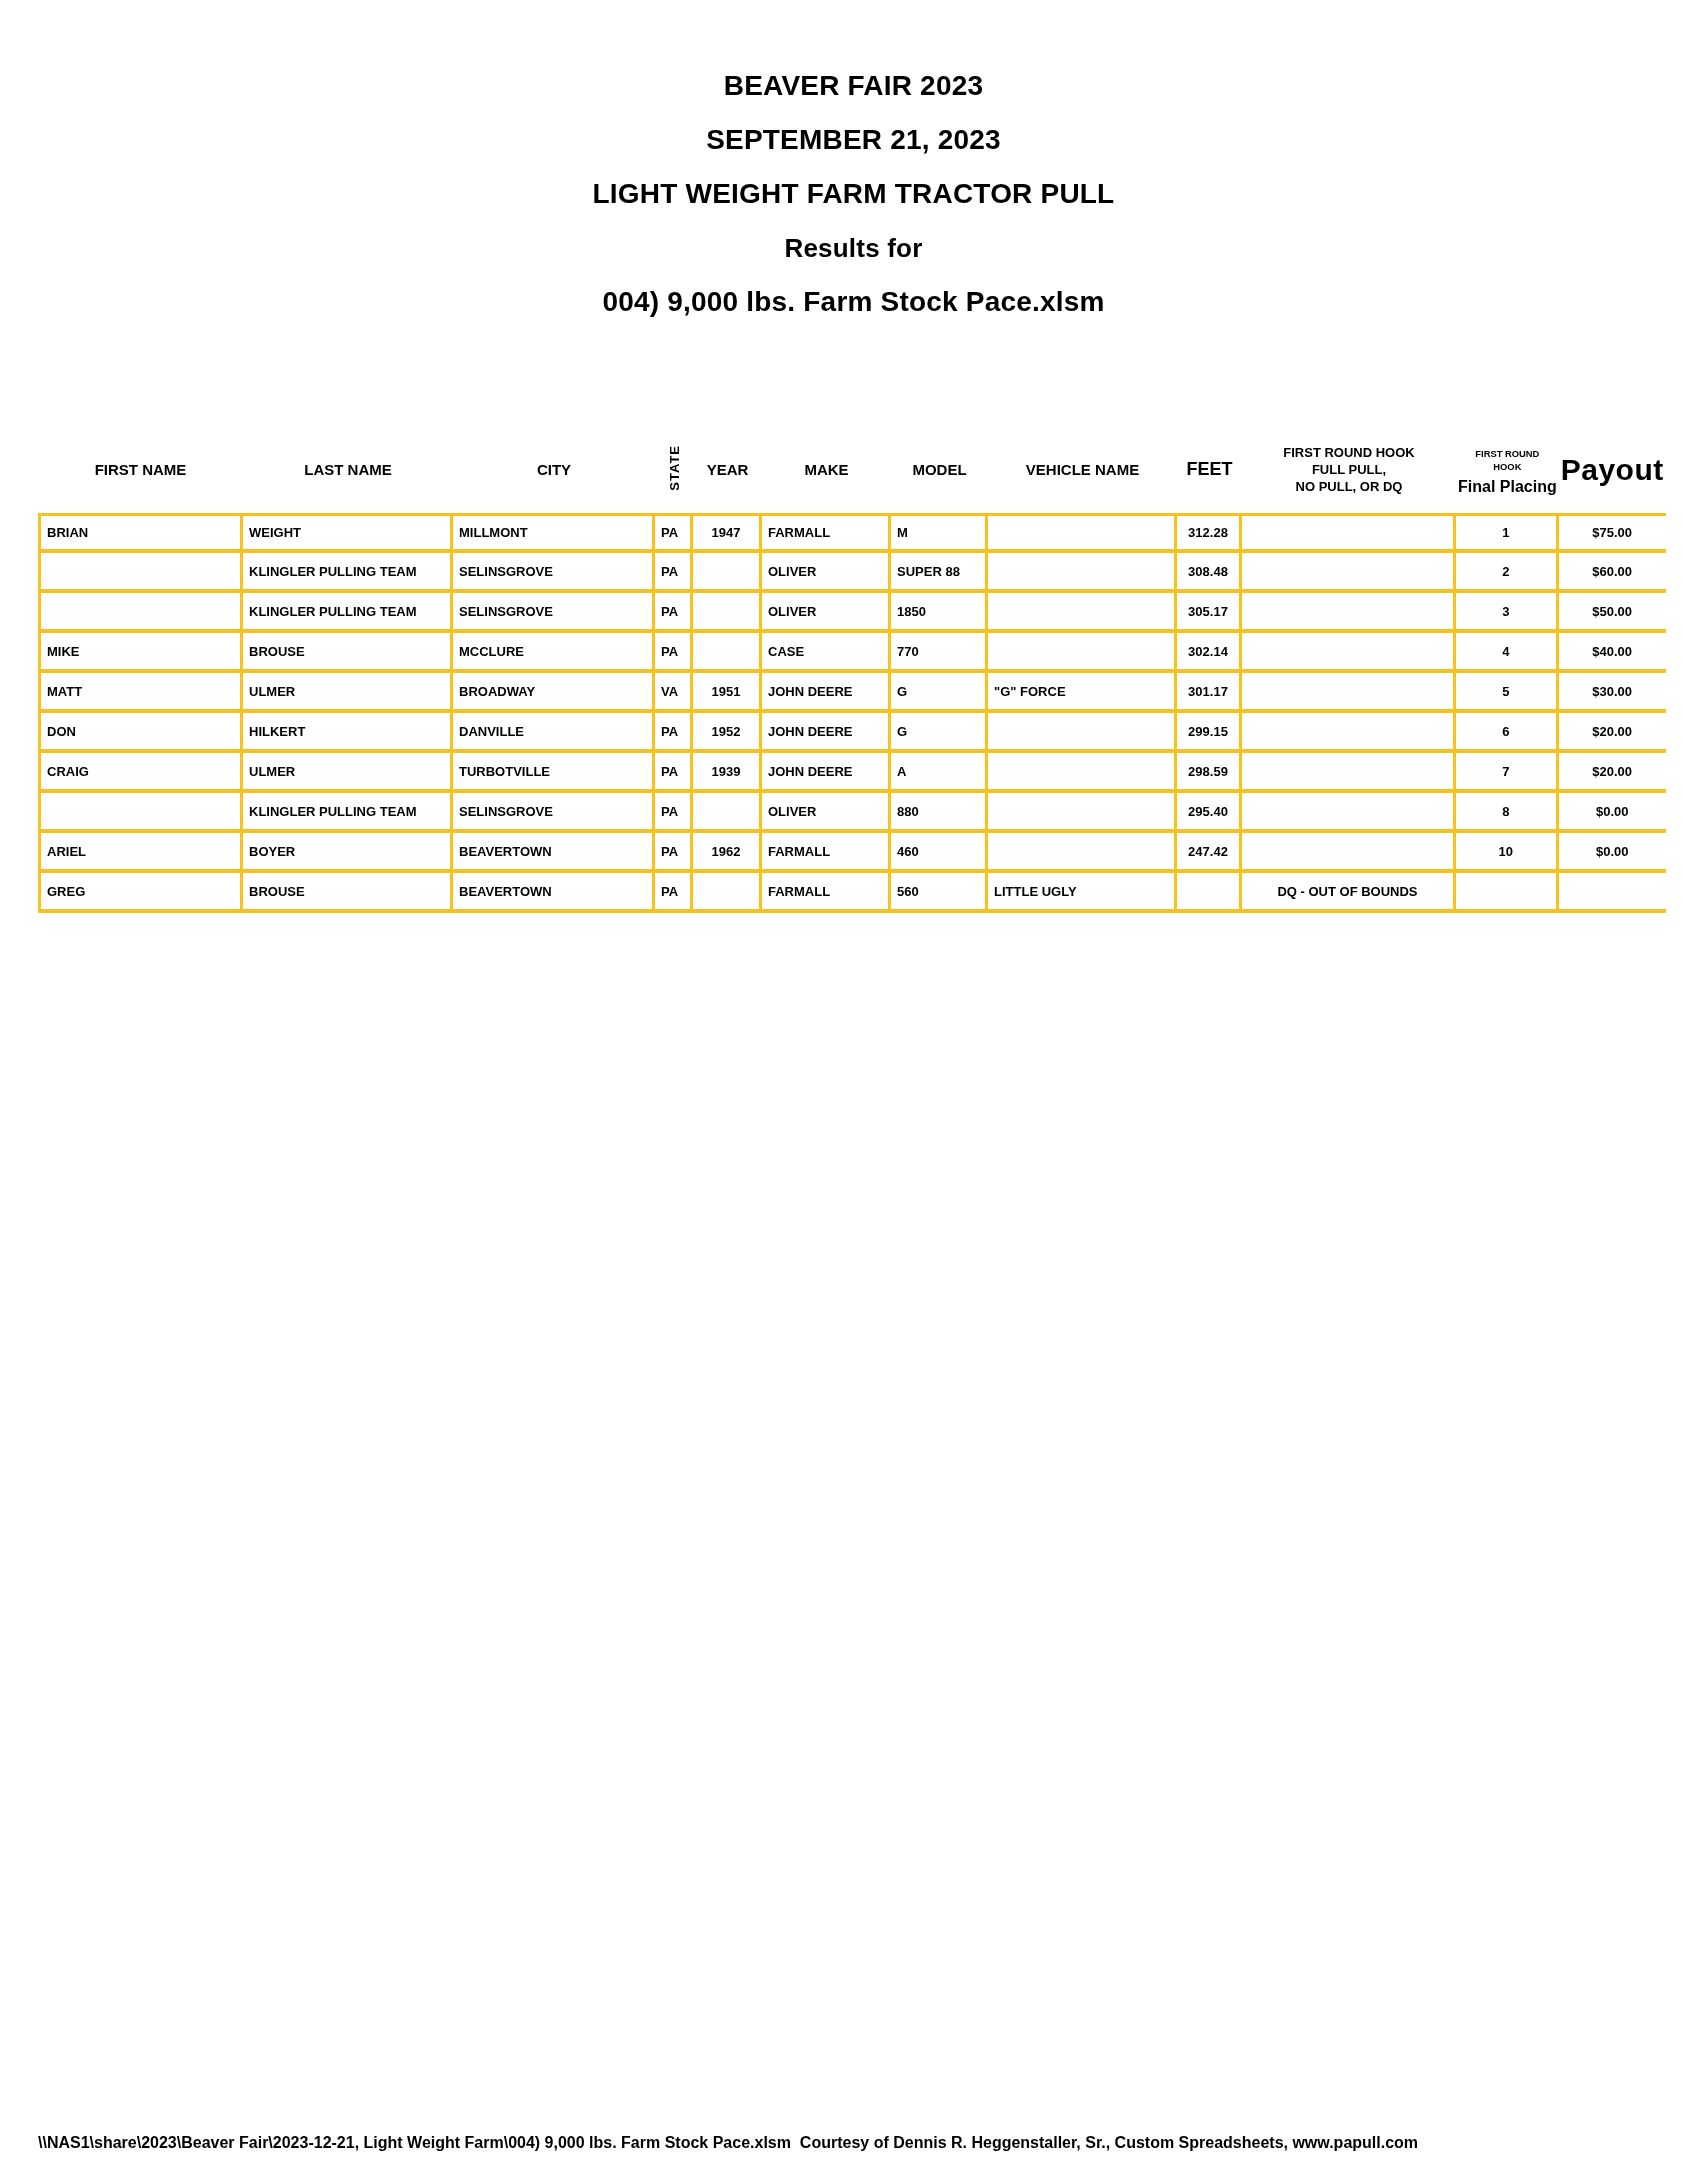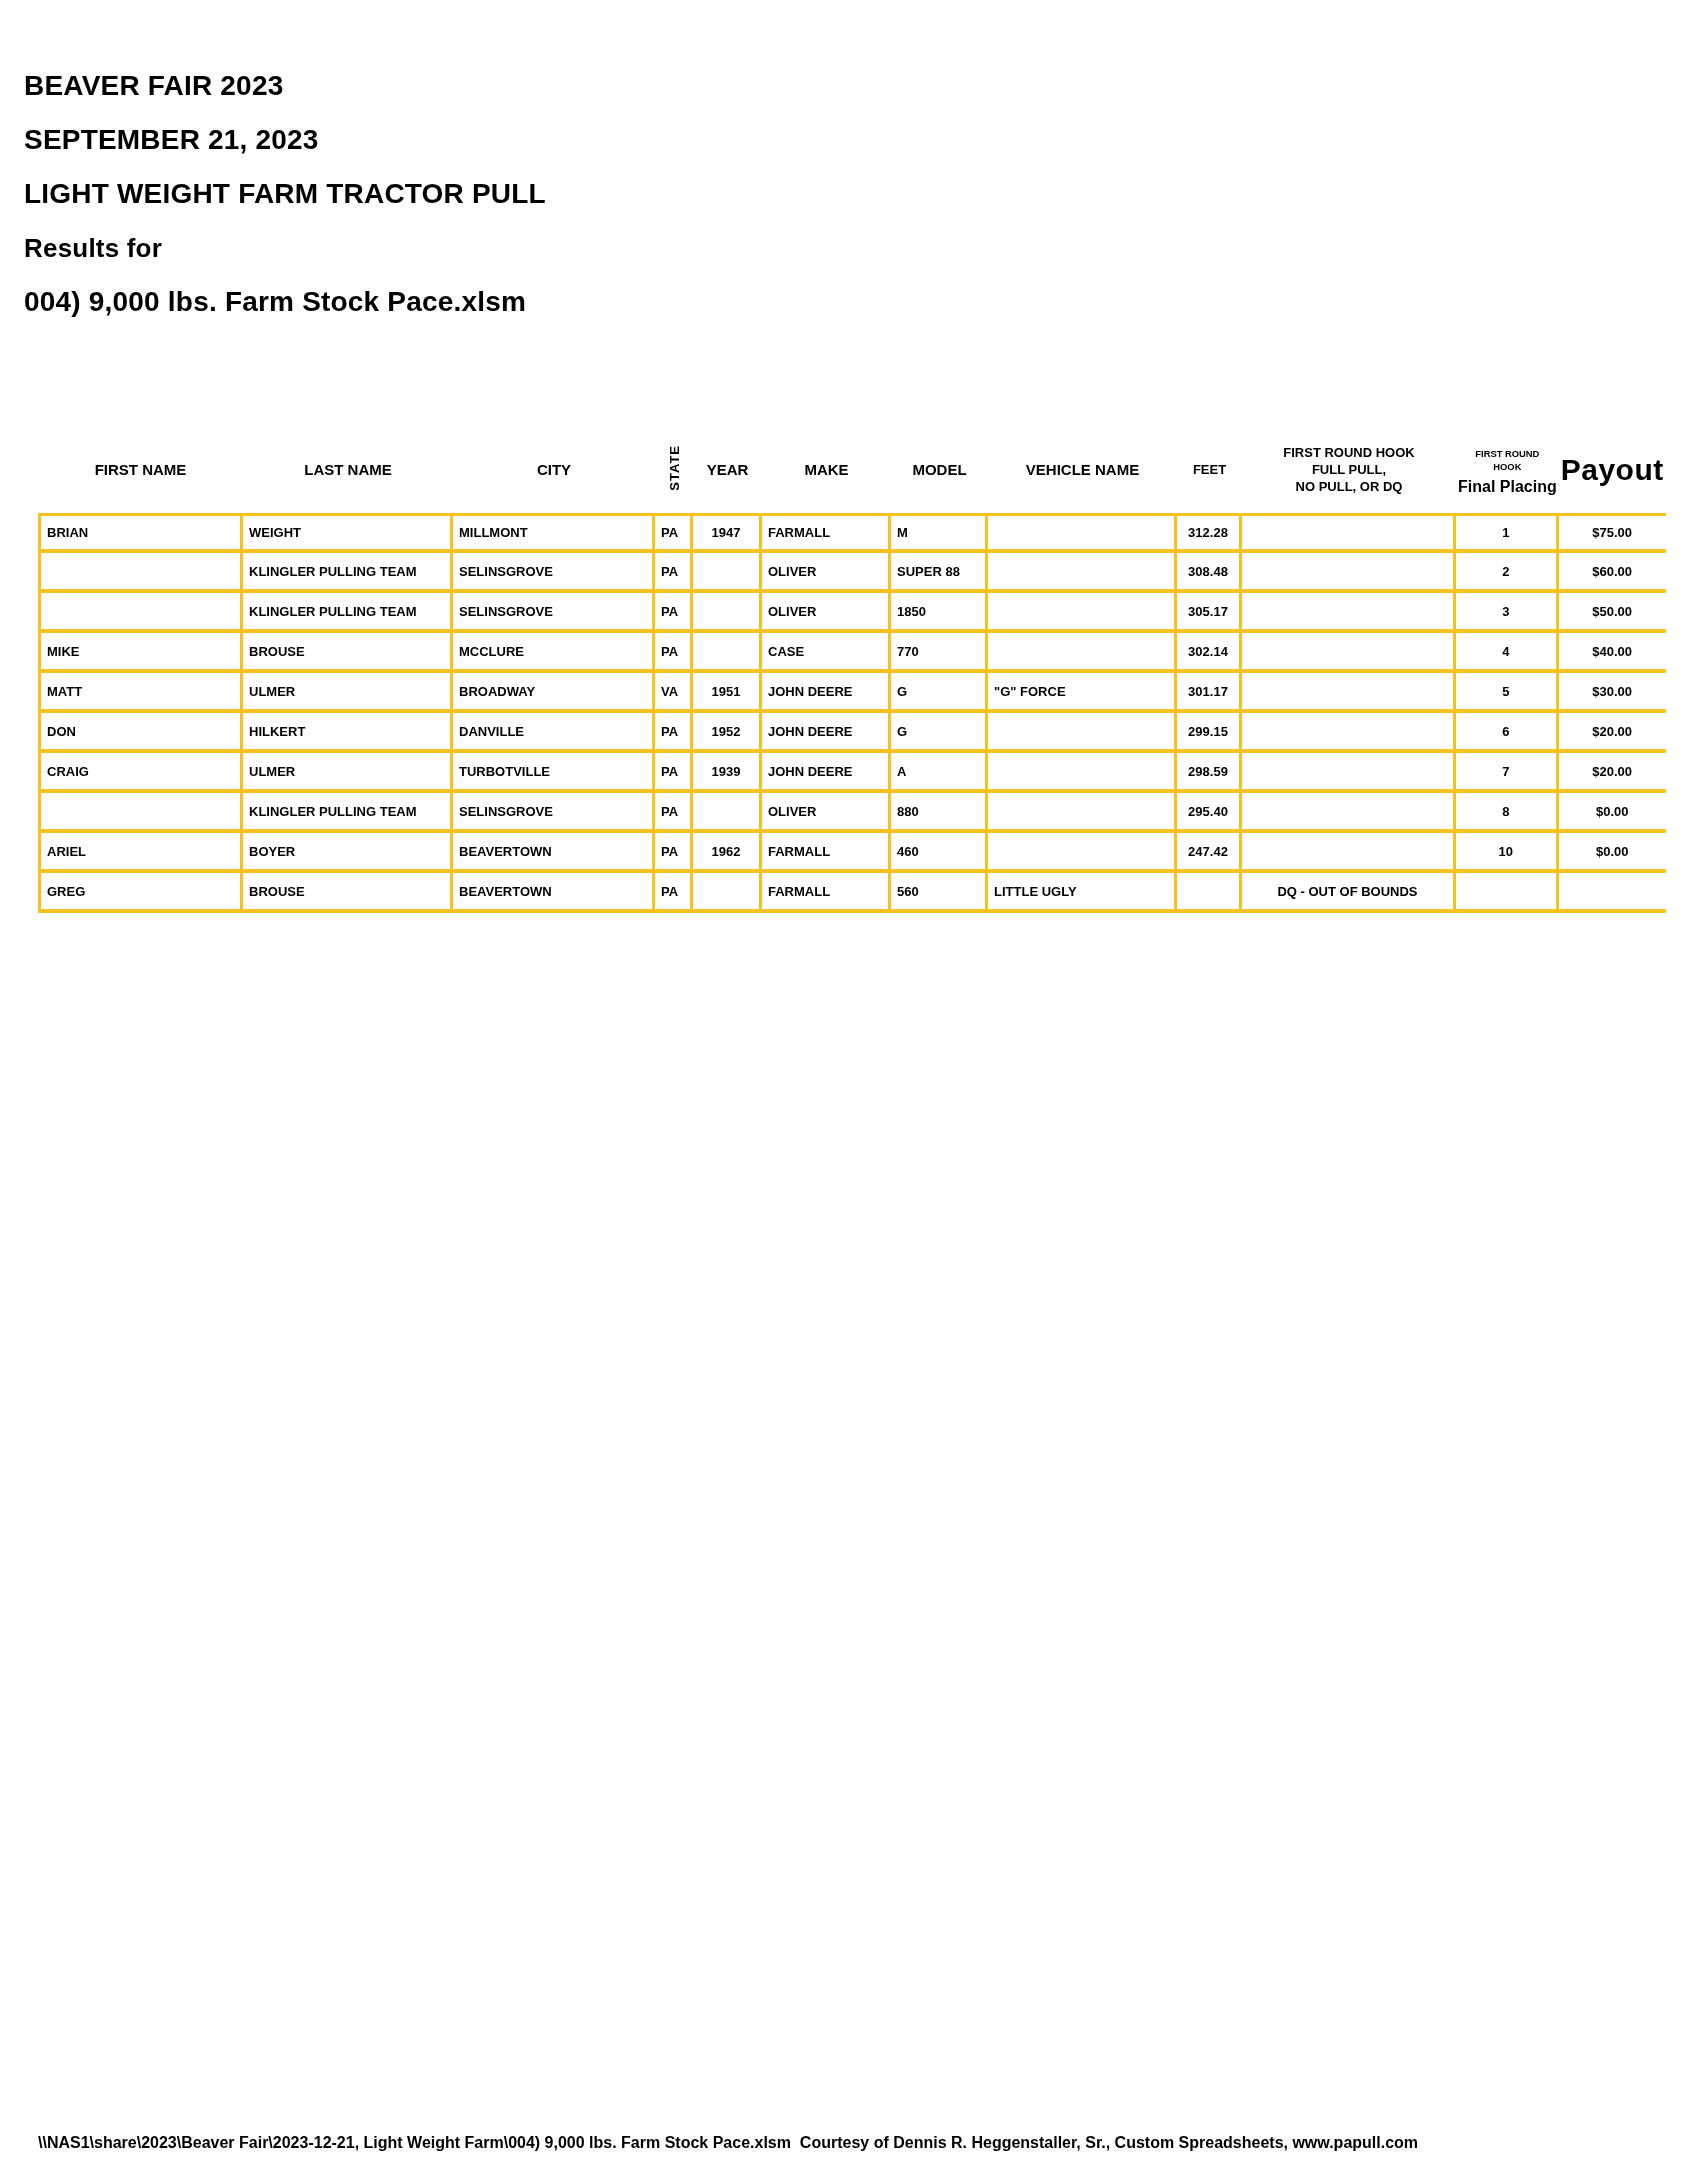--- a/index.html
+++ b/index.html
@@ -16,20 +16,21 @@
     color: #000000;
     overflow: hidden;
   }
 
   
   .title-block {
     position: absolute;
     top: 59px;
     left: 0;
     width: 1683px;
+    text-align: center;
     padding-left: 24px;
     box-sizing: border-box;
   }
   .title-line {
     height: 54px;
     line-height: 54px;
     font-size: 28px;
     letter-spacing: 0.2px;
     white-space: nowrap;
   }
@@ -51,21 +52,21 @@
     overflow: visible;
   }
   .results-table thead th {
     height: 87px;
     vertical-align: middle;
     text-align: center;
     font-size: 15px;
     padding: 0 2px;
     border: none;
   }
-  .results-table thead th.small-head { font-size: 13px; }
+  .results-table thead th.small-head { font-size: 18px; }
   .results-table thead th .head-line { line-height: 17px; font-size: 13px; }
   .results-table thead th .tiny-line { line-height: 13px; font-size: 9.4px; }
   .results-table thead th .tiny-line.mixed { font-size: 16px; margin-top: 7px; }
   .results-table thead th.payout-head { font-size: 30px; letter-spacing: 0.5px; }
   .vertical-text {
     display: inline-block;
     writing-mode: vertical-rl;
     transform: rotate(180deg);
     font-size: 13px;
     letter-spacing: 1px;

